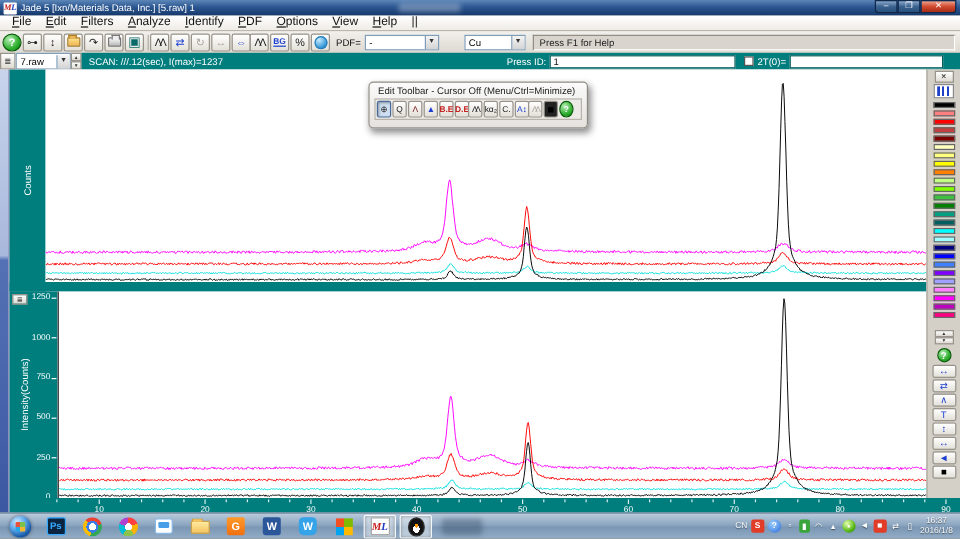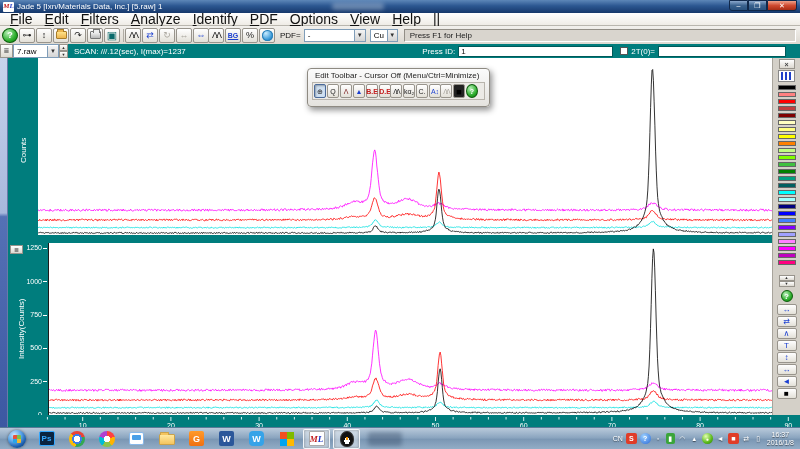--- a/index.html
+++ b/index.html
@@ -18,21 +18,21 @@
     background:rgba(255,255,255,.3);filter:blur(2px);}
   .wc-group{margin-left:auto;display:flex;}
   .wc{width:19px;height:11px;margin-top:-2px;display:flex;align-items:flex-end;justify-content:center;
     color:#fff;font-size:7px;line-height:9px;border:1px solid #10284a;
     background:linear-gradient(#8aa8cc,#3a628e 50%,#28517e);}
   .wc.min{border-radius:0 0 0 3px}
   .wc.close{width:30px;border-radius:0 0 3px 0;background:linear-gradient(#efa28b,#cf4a30 50%,#a82c14);}
   
   .menubar{position:absolute;left:0;top:13px;width:800px;height:13px;
     background:linear-gradient(#ffffff,#efece6);border-bottom:1px solid #b9b6ae;
-    display:flex;align-items:center;font-size:14px;color:#111;padding-left:4px;}
+    display:flex;align-items:center;font-size:10px;color:#111;padding-left:4px;}
   .menu-item{padding:0 6px;line-height:12px;}
   
   .toolbar{position:absolute;left:0;top:26px;width:800px;height:18px;
     background:linear-gradient(#f2f0ec,#ddd9d1);display:flex;align-items:center;padding:0 2px;gap:1px;}
   .tbtn,.ebtn,.rbtn{display:flex;align-items:center;justify-content:center;flex:none;
     background:linear-gradient(#ffffff,#e3e0d8);border:1px solid #98948c;border-radius:2px;
     font-family:inherit;padding:0;cursor:default;color:#222;}
   .tbtn{width:16px;height:15px;font-size:9px;line-height:1;}
   .tb-sep{width:1px;height:13px;background:#b0aca4;margin:0 2px;flex:none;}
   .k-green-orb{background:radial-gradient(circle at 35% 30%,#b8f0b8,#2faf2f 60%,#0d7d0d);
@@ -225,21 +225,21 @@
         <button class="tbtn k-plain">%</button>
         <button class="tbtn k-globe">
           <span class="icon-globe"></span>
         </button>
       </span>
     <span class="pdf-label">PDF=</span>
     <span class="combo" style="width:62px">
       <span class="val">-</span>
       <span class="arrow">▼</span>
     </span>
-    <span class="combo" style="width:28px;margin-left:3px">
+    <span class="combo" style="width:51px;margin-left:20px">
       <span class="val">Cu</span>
       <span class="arrow">▼</span>
     </span>
     <span class="status-pane">Press F1 for Help</span>
   </div>
 
   <div class="scanbar">
     <button class="sq-btn">≣</button>
     <span class="combo" style="width:46px;height:14px">
       <span class="val">7.raw</span>

